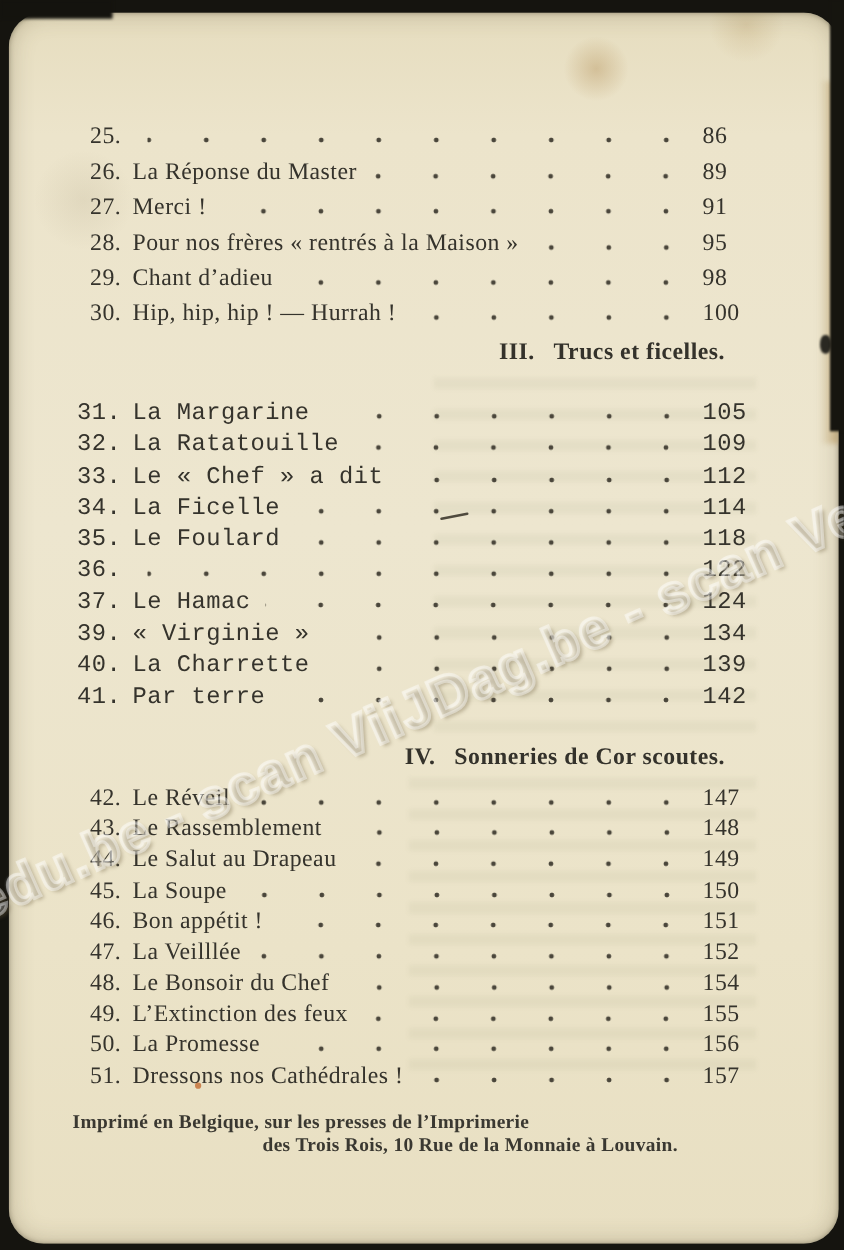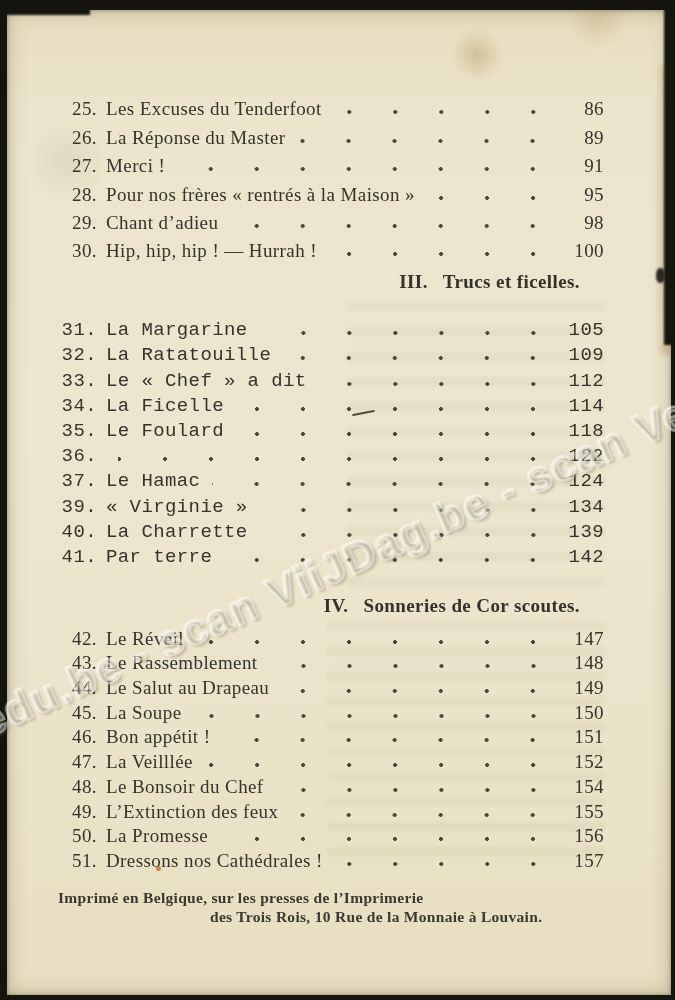--- a/index.html
+++ b/index.html
@@ -11,20 +11,21 @@
   .page{
     position:absolute;left:7px;top:10px;right:4px;bottom:5px;
     background:
       radial-gradient(circle at 470px 45px, rgba(160,116,50,0.30), rgba(160,116,50,0) 26px),
       radial-gradient(circle at 590px 10px, rgba(160,120,55,0.18), rgba(160,120,55,0) 30px),
       radial-gradient(circle at 60px 150px, rgba(120,105,70,0.10), rgba(120,105,70,0) 40px),
       linear-gradient(180deg,#e6ddbf 0%,#ece4cb 10%,#ede6cf 42%,#ebe3c8 76%,#e8dfc2 100%);
     box-shadow: inset 0 0 20px rgba(95,85,55,0.32), inset 0 0 4px rgba(60,55,35,0.45);
     overflow:hidden;
     z-index:1;
+    border-radius:28px;
   }
   
   .edge-right-top{position:absolute;right:0;top:0;width:11px;height:345px;background:#16150f;filter:blur(0.8px);z-index:3;}
   .edge-corner-tl{position:absolute;left:0;top:0;width:90px;height:15px;background:#14130e;filter:blur(1.2px);z-index:3;}
   .stain-right-edge{position:absolute;right:0;top:55px;width:15px;height:290px;
     background:linear-gradient(90deg, rgba(172,130,60,0) 0%, rgba(172,130,60,0.42) 85%);
     filter:blur(2px);}
   .notch{position:absolute;right:6px;top:258px;width:9px;height:15px;background:#2a2822;border-radius:45%;filter:blur(1px);}
   .speck{position:absolute;left:149px;top:856px;width:5px;height:5px;border-radius:50%;background:rgba(192,100,40,0.75);}
   .stray-mark{position:absolute;left:345px;top:402px;width:23px;height:2px;background:#4f4a3e;transform:rotate(-11deg);border-radius:2px;}
@@ -38,21 +39,21 @@
   .toc-block{position:absolute;left:50px;right:67px;color:#35332c;}
   .row{display:flex;align-items:flex-end;font-size:19px;letter-spacing:0.4px;}
   .b1 .row{height:28.4px;}
   .b2 .row{height:25.2px;}
   .b3 .row{height:24.7px;}
   .num{width:40px;text-align:right;margin-right:9px;flex:none;}
   .title{white-space:nowrap;flex:none;}
   .dots{flex:1 1 auto;height:8px;margin:0 6px 4px 12px;min-width:0;
     background-image:radial-gradient(circle, #4a463b 1.6px, rgba(0,0,0,0) 2.2px);
     background-size:46px 8px;background-repeat:repeat-x;background-position:right center;}
-  .pg{min-width:42px;text-align:right;flex:none;}
+  .pg{min-width:42px;flex:none;}
   .heading{position:absolute;left:50px;right:67px;text-align:right;font-weight:bold;
     font-size:19px;color:#34322b;letter-spacing:0.4px;transform:translateX(-24px);}
   .heading .hnum{margin-right:15px;}
   .b1{top:82px;}  .h3{top:261px;}  .b2{top:306px;font-family:Liberation Mono, monospace;}  .h4{top:585px;}  .b3{top:615px;}
 
   
   .footer-line{position:absolute;font-weight:bold;font-size:15.5px;color:#3a3831;letter-spacing:0.3px;text-align:center;}
   .f1{left:51px;top:879px;}
   .f2{left:203px;top:898px;}
 
@@ -72,21 +73,20 @@
 <body>
 
 <div class="page">
 
   <div class="ghost g1"></div>
   <div class="ghost g2"></div>
 
   <div class="toc-block b1">
     <div class="row">
       <span class="num">25.</span>
-      <span class="title">Les Excuses du Tenderfoot</span>
       <span class="dots"></span>
       <span class="pg">86</span>
     </div>
     <div class="row">
       <span class="num">26.</span>
       <span class="title">La Réponse du Master</span>
       <span class="dots"></span>
       <span class="pg">89</span>
     </div>
     <div class="row">

